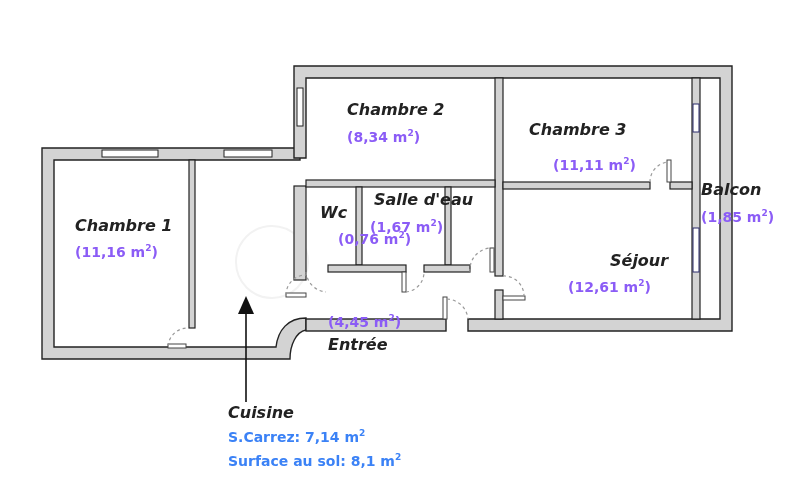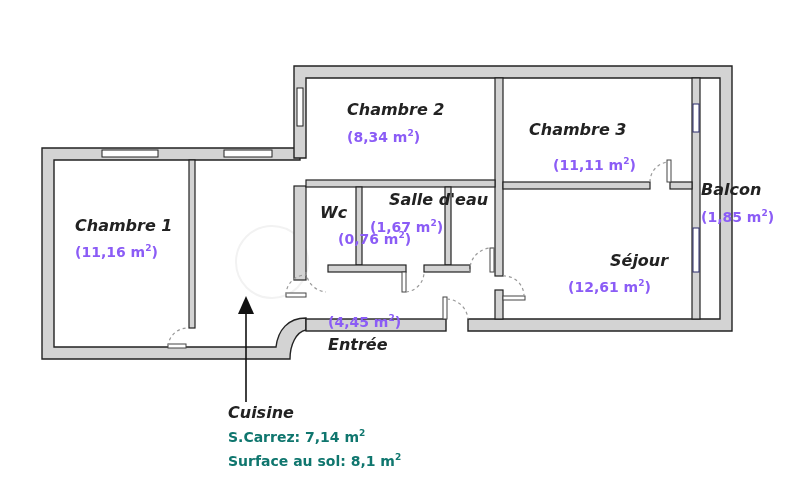--- a/index.html
+++ b/index.html
@@ -7,21 +7,21 @@
     svg { position: absolute; left: 0; top: 0; }
     .wall { fill: #d3d3d3; stroke: #222; stroke-width: 1.4; }
     .iwall { fill: #d3d3d3; stroke: #222; stroke-width: 1.2; }
     .win { fill: #ffffff; stroke: #222; stroke-width: 1; }
     .winb { fill: #ffffff; stroke: #2a2a6a; stroke-width: 1; }
     .door { fill: none; stroke: #999; stroke-width: 1.2; stroke-dasharray: 3 3; }
     .leaf { fill: #fff; stroke: #444; stroke-width: 1; }
     .room-name { position: absolute; font-size: 16px; font-weight: bold; color: #222; white-space: nowrap; font-style: italic; }
     .room-area { position: absolute; font-size: 14px; font-weight: bold; color: #8b5cf6; white-space: nowrap; }
     .room-area sup, .note sup { font-size: 9px; }
-    .note { position: absolute; font-size: 14px; color: #0f766e; font-weight: bold; white-space: nowrap; }
+    .note { position: absolute; font-size: 14px; color: #3b82f6; font-weight: bold; white-space: nowrap; }
     .watermark { position: absolute; left: 235px; top: 225px; width: 70px; height: 70px; border: 2px solid #f2f2f2; border-radius: 50%; }
   </style>
 </head>
 <body>
 
 <div class="watermark"></div>
 
 <svg width="800" height="503" viewBox="0 0 800 503">
 
   <path class="wall" d="M42,148 L300,148 L300,160 L54,160 L54,347 L276,347 C278,330 288,318 306,318 L306,330 C296,332 290,345 290,359 L42,359 Z"></path>
@@ -87,21 +87,21 @@
 
 <div class="room-name" style="left:347px; top:100px;">Chambre 2</div>
 <div class="room-area" style="left:347px; top:128px;"><span>(8,34 m</span><sup>2</sup><span>)</span></div>
 
 <div class="room-name" style="left:529px; top:120px;">Chambre 3</div>
 <div class="room-area" style="left:529px; top:156px;margin-left:24px;"><span>(11,11 m</span><sup>2</sup><span>)</span></div>
 
 <div class="room-name" style="left:320px; top:203px;">Wc</div>
 <div class="room-area" style="left:338px; top:230px;"><span>(0,76 m</span><sup>2</sup><span>)</span></div>
 
-<div class="room-name" style="left:389px; top:190px;text-align:right;">Salle d'eau</div>
+<div class="room-name" style="left:374px; top:190px;text-align:right;">Salle d'eau</div>
 <div class="room-area" style="left:370px; top:218px;"><span>(1,67 m</span><sup>2</sup><span>)</span></div>
 
 <div class="room-name" style="left:328px; top:287px;margin-top:48px;">Entrée</div>
 <div class="room-area" style="left:328px; top:313px;"><span>(4,45 m</span><sup>2</sup><span>)</span></div>
 
 <div class="room-name" style="left:568px; top:251px;margin-left:42px;">Séjour</div>
 <div class="room-area" style="left:568px; top:278px;"><span>(12,61 m</span><sup>2</sup><span>)</span></div>
 
 <div class="room-name" style="left:701px; top:180px;">Balcon</div>
 <div class="room-area" style="left:701px; top:208px;"><span>(1,85 m</span><sup>2</sup><span>)</span></div>

